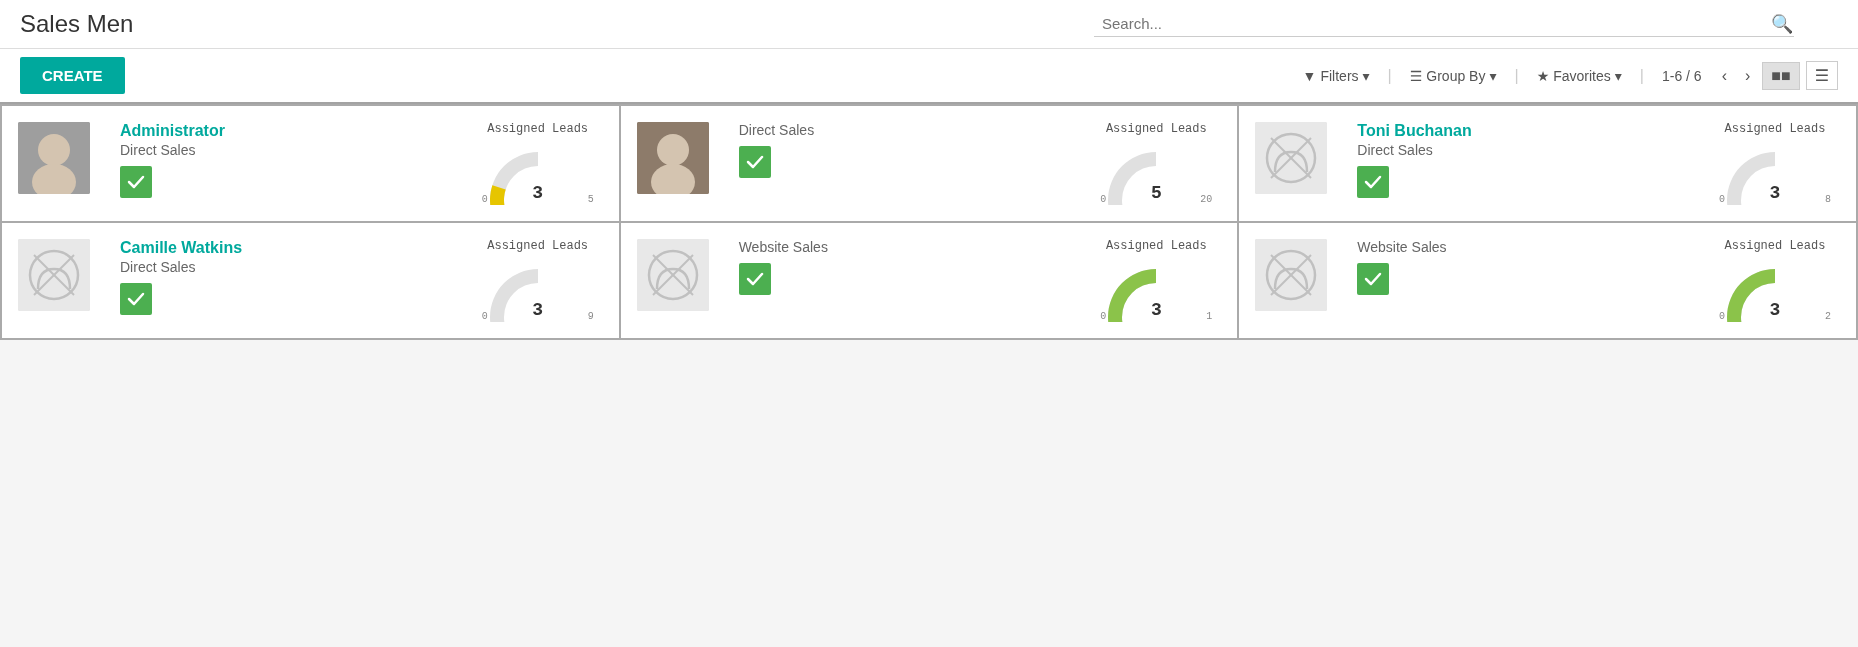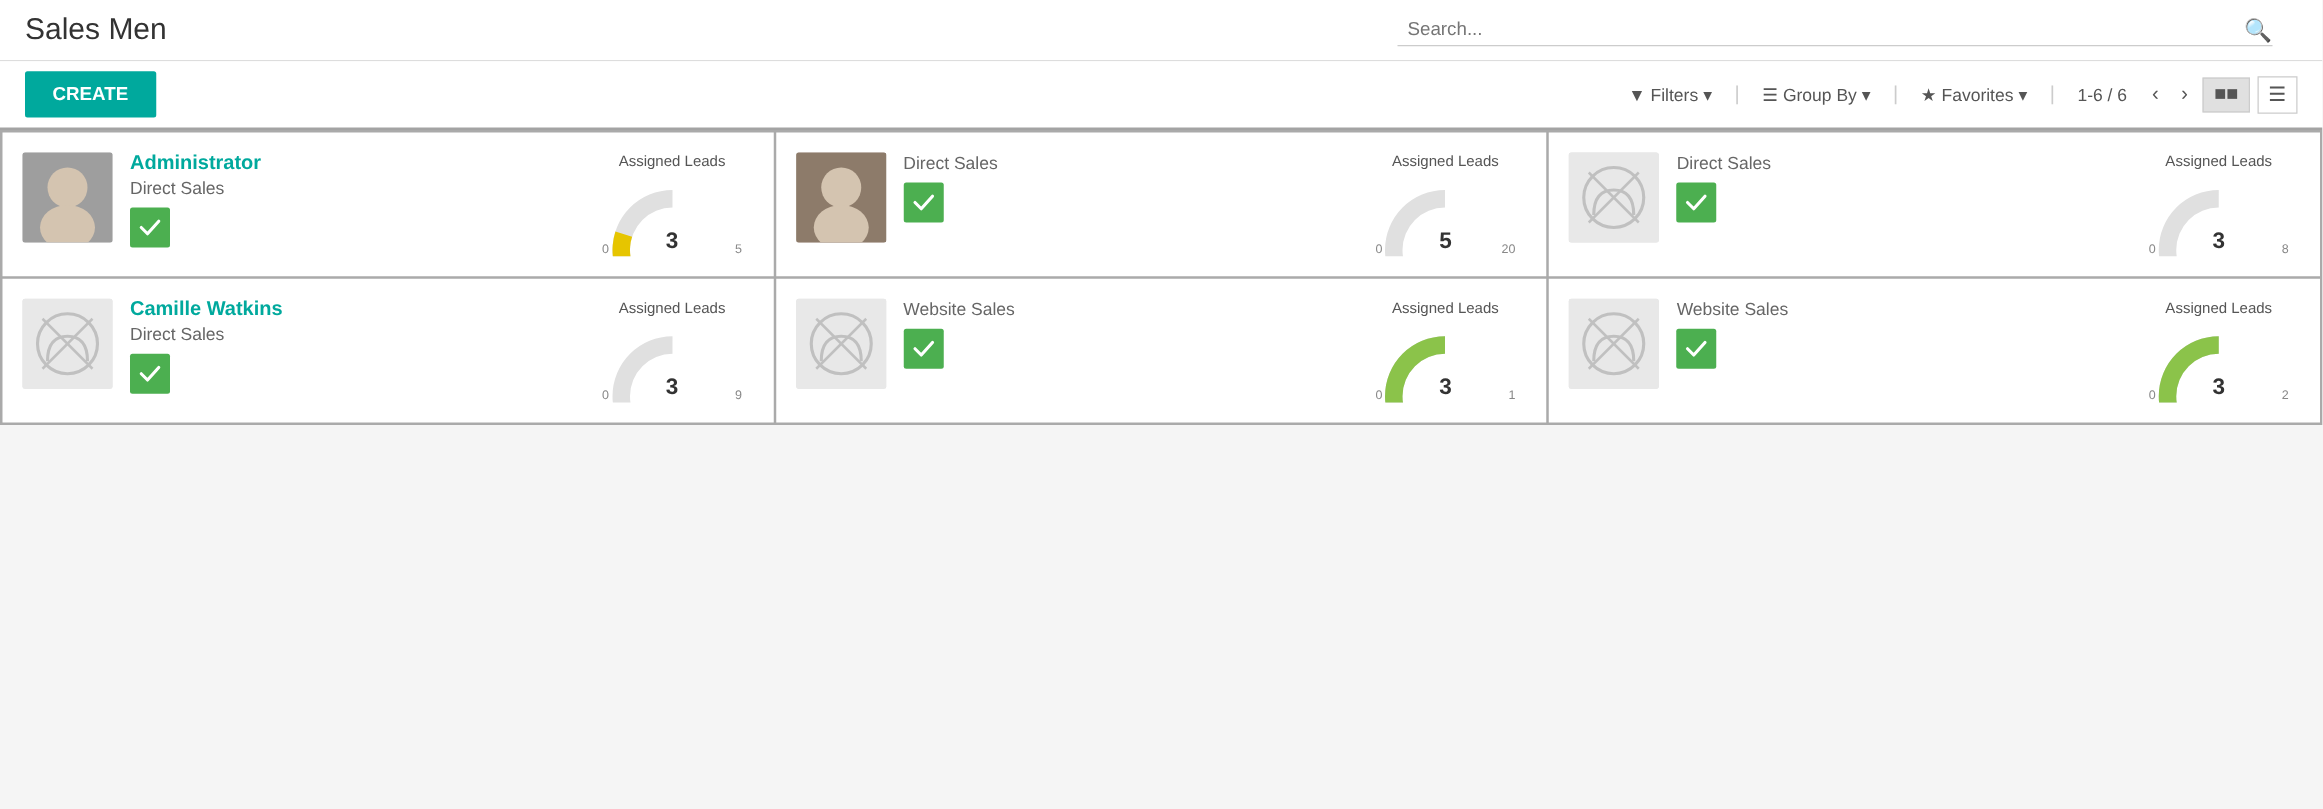--- a/index.html
+++ b/index.html
@@ -18,21 +18,21 @@
       font-size: 24px;
       font-weight: 300;
       color: #333;
     }
 
     .search-container {
       display: flex;
       align-items: center;
       flex: 1;
       max-width: 700px;
-      margin: 0 20px;
+      margin: 0 44px;
       border-bottom: 1px solid #ccc;
     }
 
     .search-input {
       border: none;
       outline: none;
       width: 100%;
       font-size: 15px;
       color: #999;
       padding: 4px 8px;
@@ -122,21 +122,21 @@
       gap: 2px;
       padding: 2px;
       background: #aaa;
     }
 
     .card {
       background: #fff;
       padding: 16px;
       display: flex;
       align-items: flex-start;
-      gap: 14px;
+      gap: 30px;
       position: relative;
     }
 
     .avatar {
       width: 72px;
       height: 72px;
       border-radius: 2px;
       overflow: hidden;
       flex-shrink: 0;
       background: #e0e0e0;
@@ -188,20 +188,21 @@
     .check-btn svg {
       width: 18px;
       height: 18px;
     }
 
     .gauge-section {
       display: flex;
       flex-direction: column;
       align-items: center;
       min-width: 130px;
+      font-family: Liberation Mono, monospace;
     }
 
     .gauge-label {
       font-size: 12px;
       color: #555;
       margin-bottom: 4px;
       text-align: center;
     }
 
     .gauge-container {
@@ -340,20 +341,21 @@
     <div class="avatar-placeholder">
       <svg width="72" height="72" viewBox="0 0 72 72" xmlns="http://www.w3.org/2000/svg">
         <rect width="72" height="72" fill="#e8e8e8" rx="2"></rect>
         <circle cx="36" cy="36" r="24" fill="none" stroke="#c0c0c0" stroke-width="2.5"></circle>
         <path d="M20 50 Q20 30 36 30 Q52 30 52 50" fill="none" stroke="#c0c0c0" stroke-width="2.5"></path>
         <line x1="16" y1="16" x2="56" y2="56" stroke="#c0c0c0" stroke-width="2"></line>
         <line x1="56" y1="16" x2="16" y2="56" stroke="#c0c0c0" stroke-width="2"></line>
       </svg>
     </div>
     <div class="card-info">
+      <div class="salesman-name">Toni Buchanan</div>
       <div class="salesman-team">Direct Sales</div>
       <button class="check-btn">
         <svg viewBox="0 0 18 18" xmlns="http://www.w3.org/2000/svg">
           <polyline points="2,9 7,14 16,4" fill="none" stroke="white" stroke-width="2.5" stroke-linecap="round" stroke-linejoin="round"></polyline>
         </svg>
       </button>
     </div>
     <div class="gauge-section">
       <div class="gauge-label">Assigned Leads</div>
       <div class="gauge-container">

